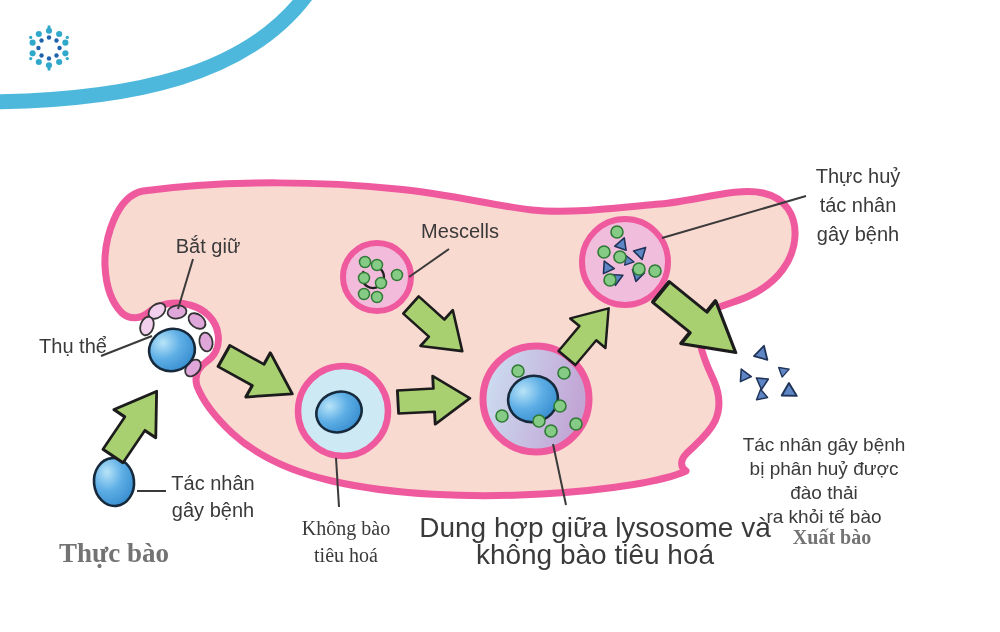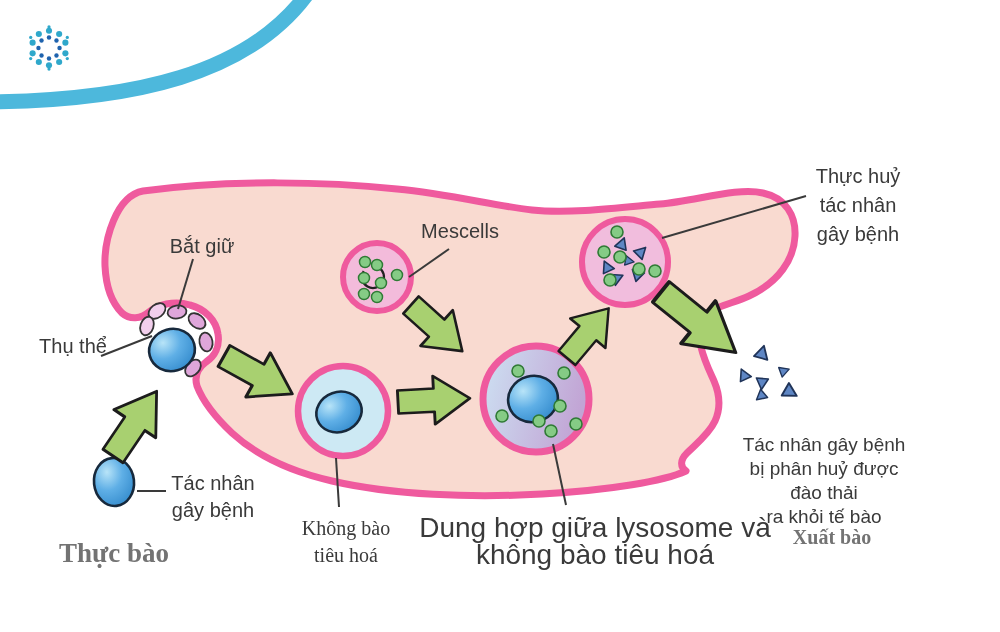--- a/index.html
+++ b/index.html
@@ -21,21 +21,21 @@
   .dot{fill:#85CB85;stroke:#2F7A35;stroke-width:1.6;}
   .tri{fill:#5E86C4;stroke:#203459;stroke-width:1.6;stroke-linejoin:round;}
   .arrow{fill:#A8D070;stroke:#1C1C1C;stroke-width:2.4;stroke-linejoin:round;}
   .ptr{stroke:#3A3A3A;stroke-width:2;fill:none;}
   .rec{fill:#DFA6DA;stroke:#333;stroke-width:1.8;}
   .rec.lite{fill:#F2CFEC;}
   .swoosh{fill:none;stroke:#4DB8DC;stroke-width:15;}
   
   .lbl{position:absolute;transform:translateX(-50%);text-align:center;color:#3A3A3A;
        font-size:20px;line-height:27px;white-space:pre-line;}
-  #lbl-capture{left:202px;top:233px;text-align:right;}
+  #lbl-capture{left:208px;top:233px;text-align:right;}
   #lbl-lysosome{left:460px;top:218px;}
   #lbl-breakdown{left:858px;top:162px;line-height:29px;}
   #lbl-receptor{left:73px;top:333px;}
   #lbl-pathogen{left:213px;top:470px;}
   #lbl-vacuole{left:346px;top:515px;font-family:Liberation Serif, serif;}
   #lbl-fusion{left:595px;top:514px;font-size:28px;}
   #lbl-expelled{left:824px;top:433px;font-size:19px;line-height:24px;}
   .hdr{position:absolute;transform:translateX(-50%);font-family:"Liberation Serif",serif;
        font-weight:700;font-size:27px;color:#737373;white-space:nowrap;}
   #hdr-phago{left:114px;top:538px;}

